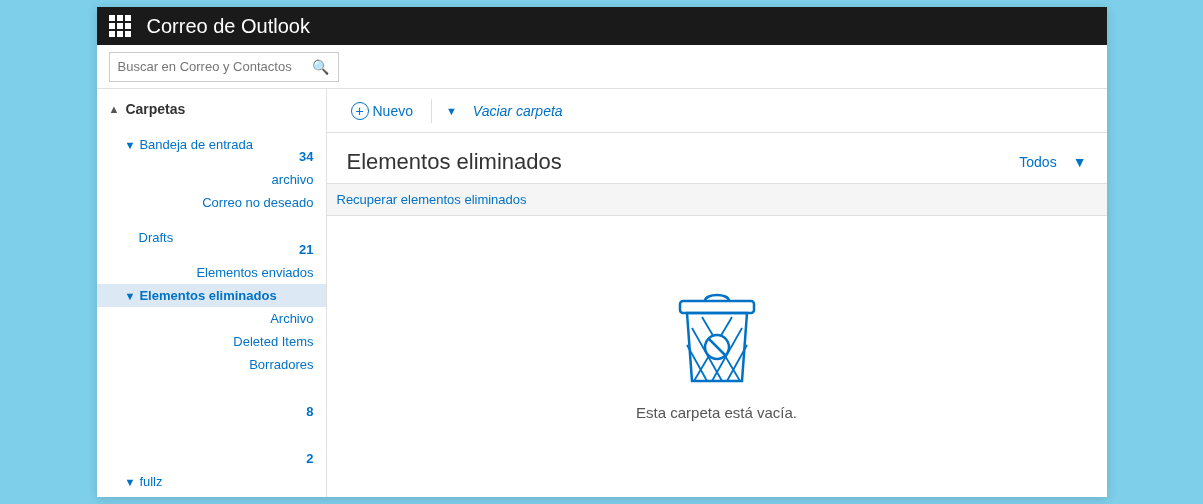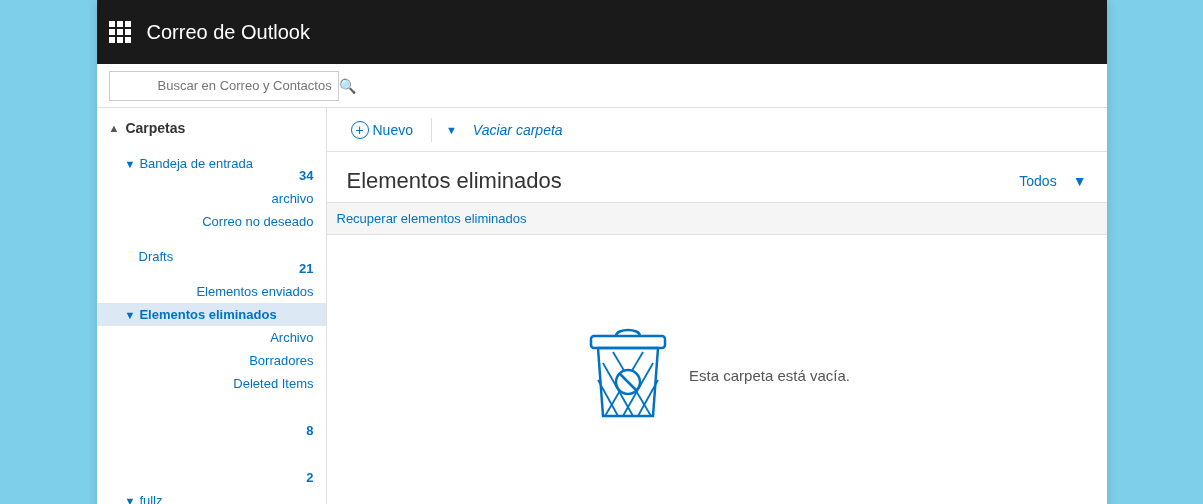--- a/index.html
+++ b/index.html
@@ -15,21 +15,21 @@
     .app-container {
       width: 1010px;
       background: white;
       box-shadow: 0 2px 10px rgba(0,0,0,0.15);
     }
     
     .header {
       background: #1a1a1a;
       display: flex;
       align-items: center;
-      height: 64px;
+      height: 38px;
       padding: 0 12px;
       gap: 16px;
     }
     .waffle-icon {
       display: grid;
       grid-template-columns: repeat(3, 6px);
       grid-template-rows: repeat(3, 6px);
       gap: 2px;
       cursor: pointer;
     }
@@ -62,21 +62,20 @@
       padding: 0 8px;
       gap: 6px;
       margin-right: auto;
     }
     .search-input {
       border: none;
       outline: none;
       font-size: 13px;
       flex: 1;
       color: #555;
-      margin-left: 40px;
     }
     .search-icon-btn {
       color: #0072c6;
       cursor: pointer;
       font-size: 14px;
     }
     .divider-v {
       width: 1px;
       height: 24px;
       background: #ddd;
@@ -208,21 +207,21 @@
       color: #0072c6;
       cursor: pointer;
       font-size: 13px;
       background: #f5f5f5;
       border-top: 1px solid #e0e0e0;
       border-bottom: 1px solid #e0e0e0;
     }
     .empty-state {
       flex: 1;
       display: flex;
-      flex-direction: row;
+      flex-direction: column;
       align-items: center;
       justify-content: center;
       padding: 40px;
       gap: 16px;
     }
     .trash-icon-svg {
       width: 90px;
       height: 95px;
     }
     .empty-text {
@@ -285,24 +284,24 @@
       </div>
 
       <div class="folder-item active">
         <span class="folder-chevron">▼</span>
         <span>Elementos eliminados</span>
       </div>
       <div class="folder-item sub">
         <span>Archivo</span>
       </div>
       <div class="folder-item sub">
+        <span>Deleted Items</span>
+      </div>
+      <div class="folder-item sub">
         <span>Borradores</span>
-      </div>
-      <div class="folder-item sub">
-        <span>Deleted Items</span>
       </div>
       <div class="folder-item sub">
         <span class="badge">8</span>
       </div>
       <div class="folder-item sub">
         <span class="badge">2</span>
       </div>
 
       <div class="folder-item">
         <span class="folder-chevron">▼</span>

